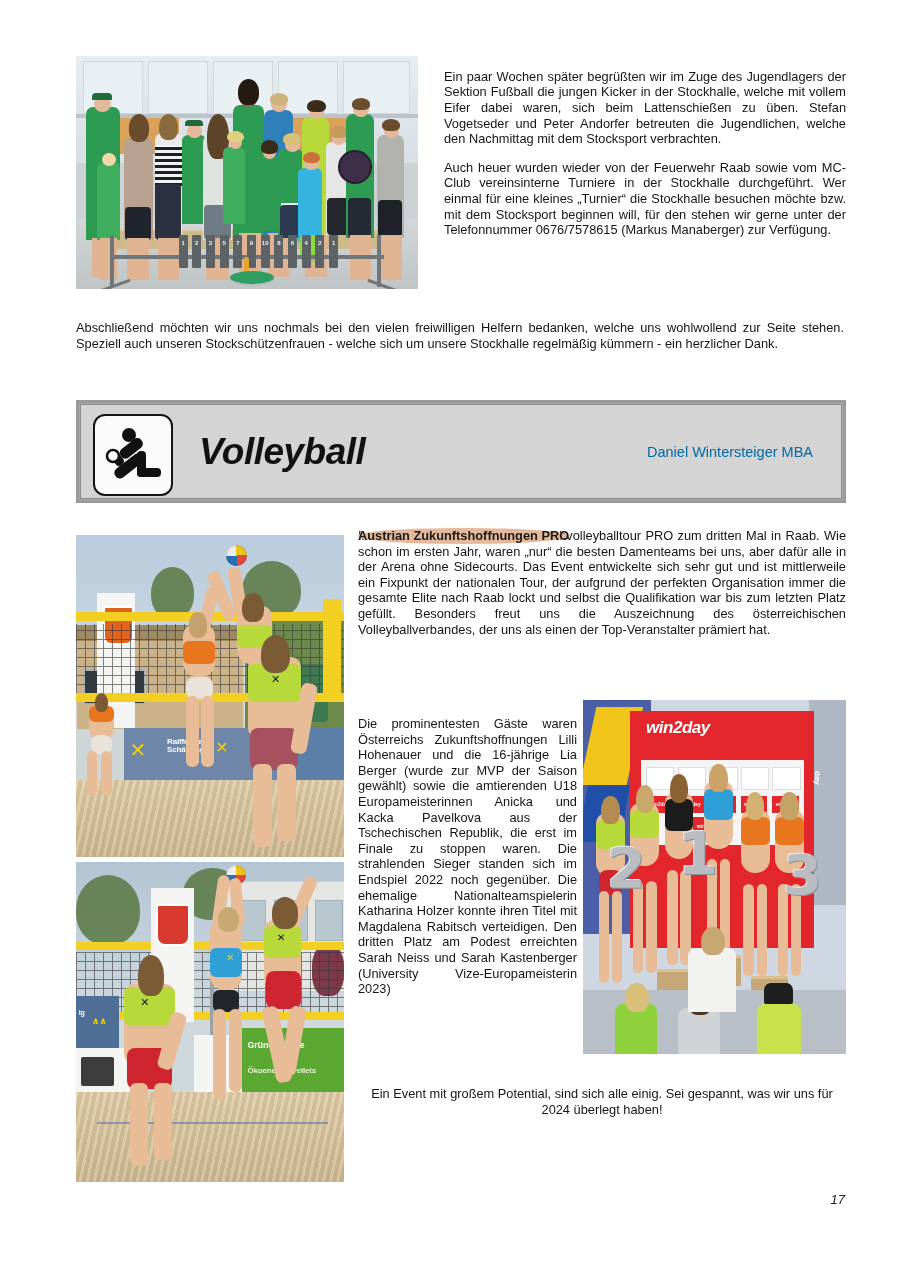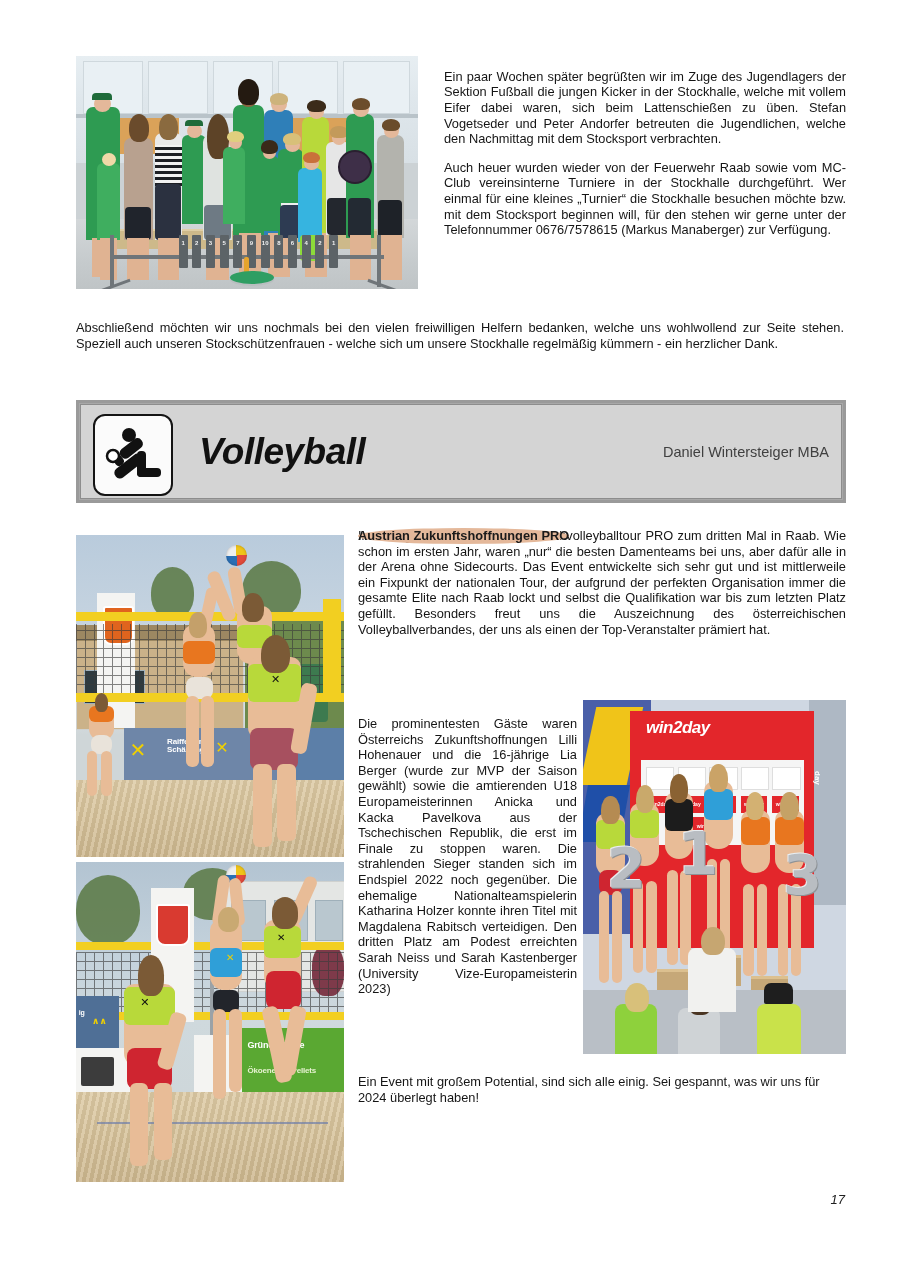--- a/index.html
+++ b/index.html
@@ -26,22 +26,22 @@
       box-sizing:border-box;background:#d4d4d4;
       border:3px solid #9a9a9a;
       box-shadow:inset 0 0 0 1px #ffffff, inset 0 0 0 2px #8d8d8d;}
   #section-banner .inner{position:absolute;inset:0;border:1px solid #a8a8a8;}
   #icon-box{position:absolute;left:14px;top:11px;width:76px;height:78px;
       background:#fbfbfb;border:2px solid #141414;border-radius:12px;
       display:flex;align-items:center;justify-content:center;overflow:hidden;}
   #section-title{position:absolute;left:120px;top:50%;transform:translateY(-50%);
       font-size:37px;font-weight:bold;font-style:italic;letter-spacing:-0.5px;
       color:#111;}
-  #section-author{position:absolute;right:14px;top:50%;transform:translateY(-50%);
-      font-size:14.5px;color:#404040;text-align:center;}
+  #section-author{position:absolute;right:30px;top:50%;transform:translateY(-50%);
+      font-size:14.5px;color:#0369a1;text-align:center;}
 
   
   #photo-bv1{position:absolute;left:76px;top:535px;width:268px;height:322px;
      overflow:hidden;background:#cfd8de;}
   #photo-bv2{position:absolute;left:76px;top:862px;width:268px;height:320px;
      overflow:hidden;background:#cfd8de;}
   #photo-podium{position:absolute;left:583px;top:700px;width:263px;height:354px;
      overflow:hidden;background:#cfd6e2;}
 
   #bv-intro{position:absolute;left:358px;top:528px;width:488px;}
@@ -515,18 +515,18 @@
   <div id="bv-intro">
     <p class="head" style="margin:0;">Austrian Zukunftshoffnungen PRO</p>
     <p class="para" style="margin:0;">Im Juni gastierte die Austrian Beachvolleyballtour PRO zum dritten Mal in Raab. Wie schon im ersten Jahr, waren „nur“ die besten Damenteams bei uns, aber dafür alle in der Arena ohne Sidecourts. Das Event entwickelte sich sehr gut und ist mittlerweile ein Fixpunkt der nationalen Tour, der aufgrund der perfekten Organisation immer die gesamte Elite nach Raab lockt und selbst die Qualifikation war bis zum letzten Platz gefüllt. Besonders freut uns die Auszeichnung des österreichischen Volleyballverbandes, der uns als einen der Top-Veranstalter prämiert hat.</p>
   </div>
 
   <div id="bv-narrow">
     <p class="para" style="margin:0;">Die prominentesten Gäste waren Österreichs Zukunftshoffnungen Lilli Hohenauer und die 16-jährige Lia Berger (wurde zur MVP der Saison gewählt) sowie die amtierenden U18 Europameisterinnen Anicka und Kacka Pavelkova aus der Tschechischen Republik, die erst im Finale zu stoppen waren. Die strahlenden Sieger standen sich im Endspiel 2022 noch gegenüber. Die ehemalige Nationalteamspielerin Katharina Holzer konnte ihren Titel mit Magdalena Rabitsch verteidigen. Den dritten Platz am Podest erreichten Sarah Neiss und Sarah Kastenberger (University Vize-Europameisterin 2023)</p>
   </div>
 
   <div id="bv-outro">
-    <p class="para last-left" style="margin:0;">Ein Event mit großem Potential, sind sich alle einig. Sei gespannt, was wir uns für 2024 überlegt haben!</p>
+    <p class="para last-left" style="margin:12px;text-align:center;">Ein Event mit großem Potential, sind sich alle einig. Sei gespannt, was wir uns für 2024 überlegt haben!</p>
   </div>
 
   <div id="page-number">17</div>
 
 </div>
 
 </body></html>

